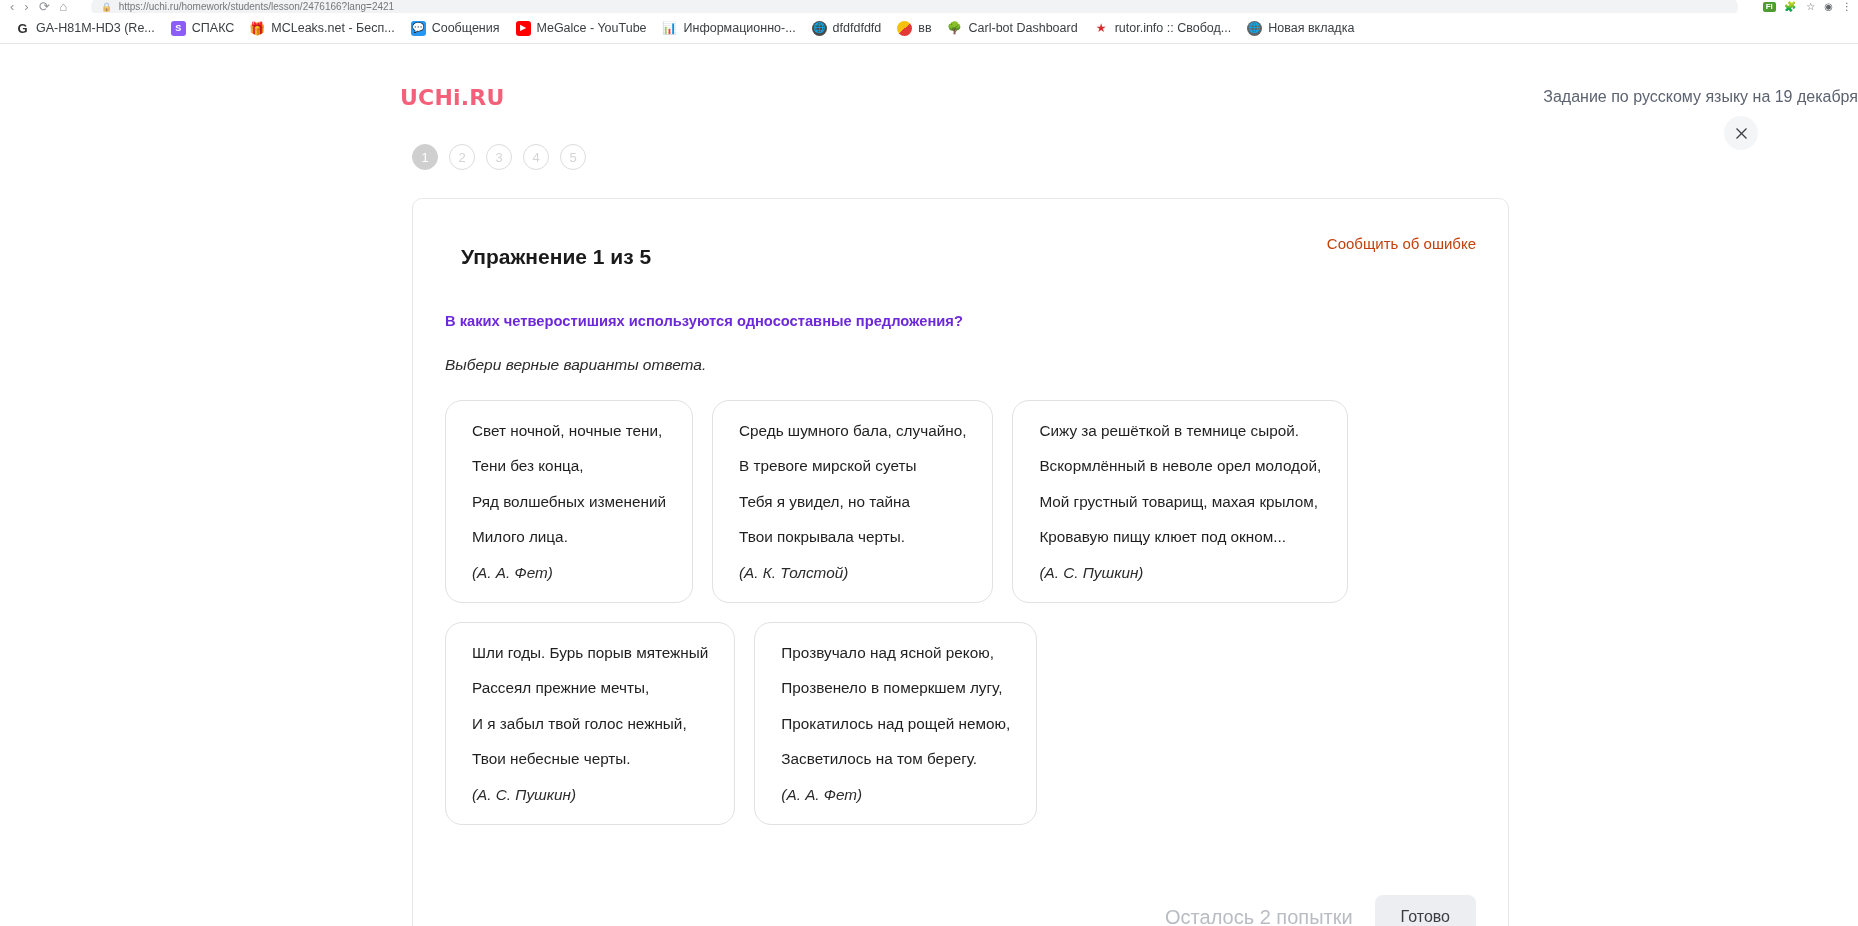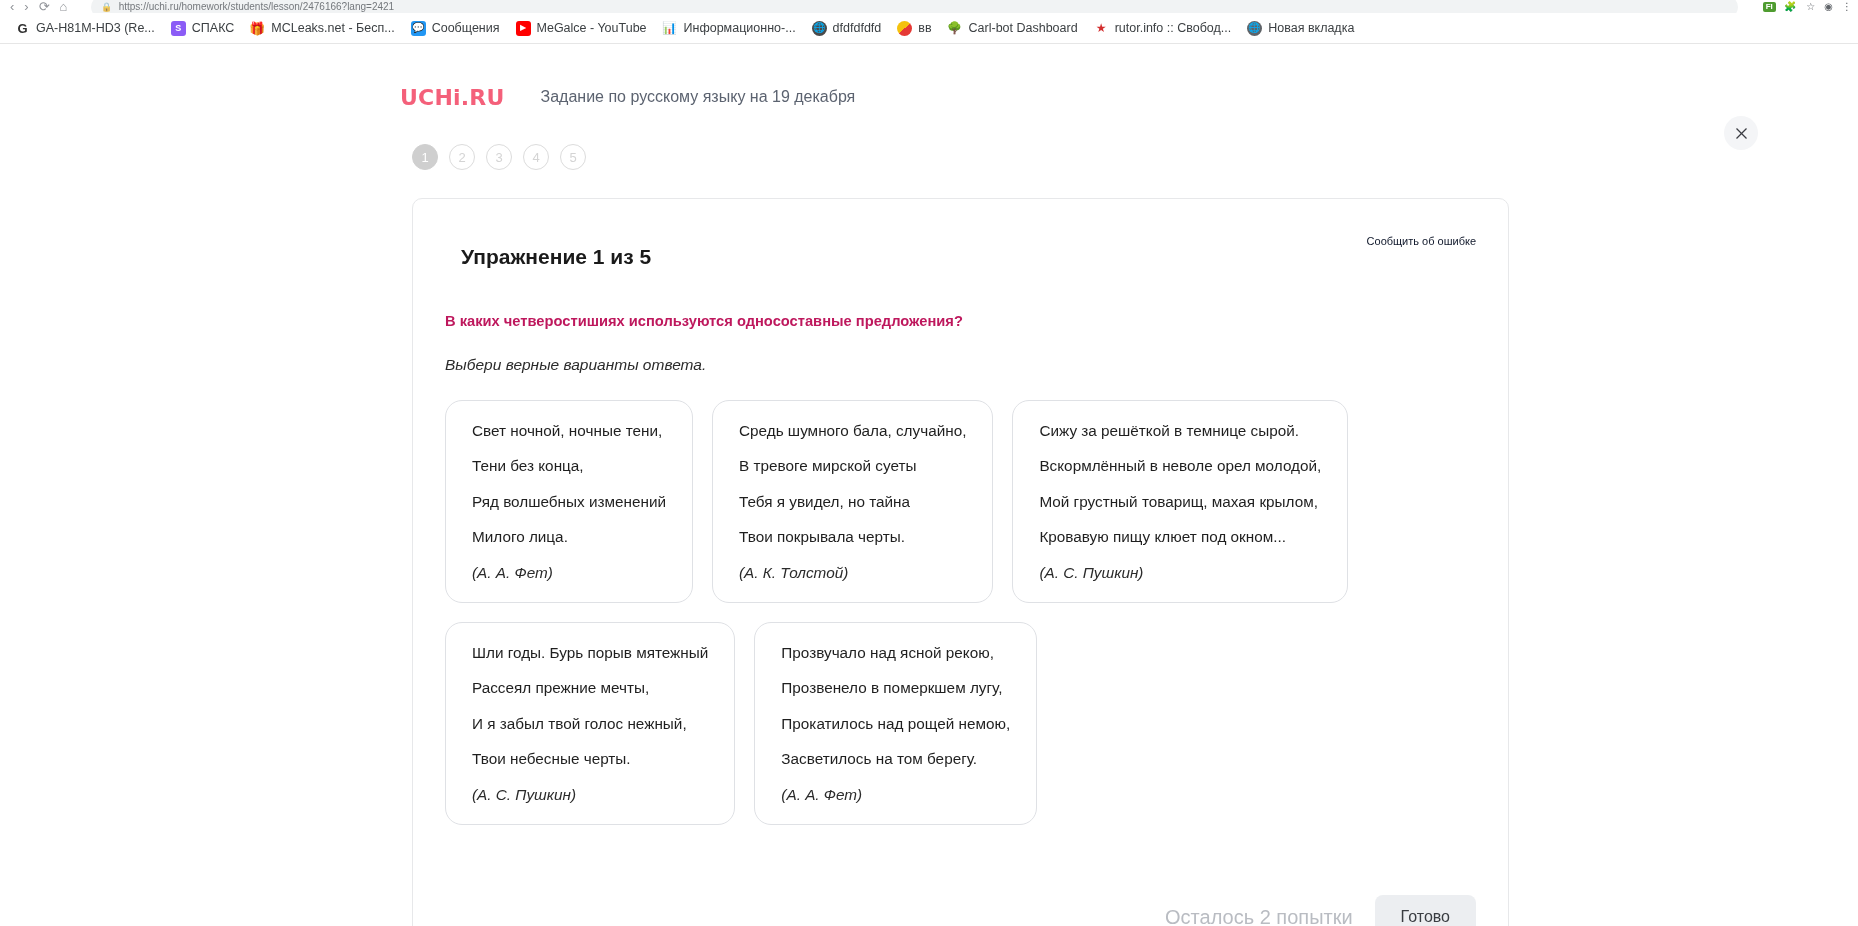--- a/index.html
+++ b/index.html
@@ -125,20 +125,21 @@
     height: 882px;
     background: #ffffff;
   }
 
   .task-header {
     display: flex;
     align-items: center;
     padding: 28px 0 0 0;
     position: relative;
     height: 78px;
+    justify-content: space-between;
   }
   .logo {
     margin-left: 400px;
     font-size: 22px;
     font-weight: bold;
     letter-spacing: .2px;
     color: #f4607a;
     font-family: "DejaVu Sans", sans-serif;
   }
   .task-title {
@@ -203,31 +204,31 @@
     justify-content: space-between;
     align-items: flex-start;
   }
   .exercise-title {
     font-size: 21px;
     font-weight: bold;
     color: #1a1a1a;
     margin: 16px;
   }
   .report-error {
-    font-size: 11px;
-    color: #0f172a;
+    font-size: 15px;
+    color: #c2410c;
     cursor: pointer;
     padding-top: 6px;
   }
 
   .question {
     margin-top: 28px;
     font-size: 14.7px;
     font-weight: bold;
-    color: #be185d;
+    color: #6d28d9;
   }
   .hint {
     margin-top: 27px;
     font-size: 15.5px;
     font-style: italic;
     color: #2b2b2b;
   }
 
   .options-grid {
     margin-top: 26px;

